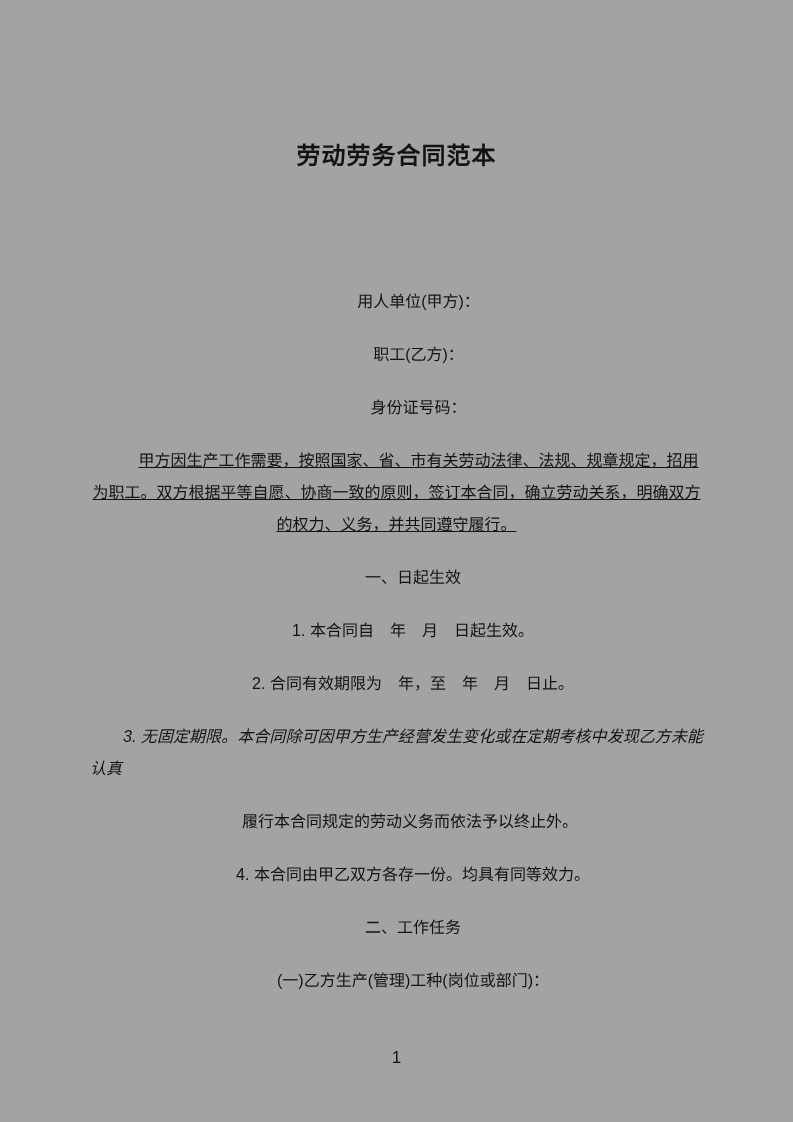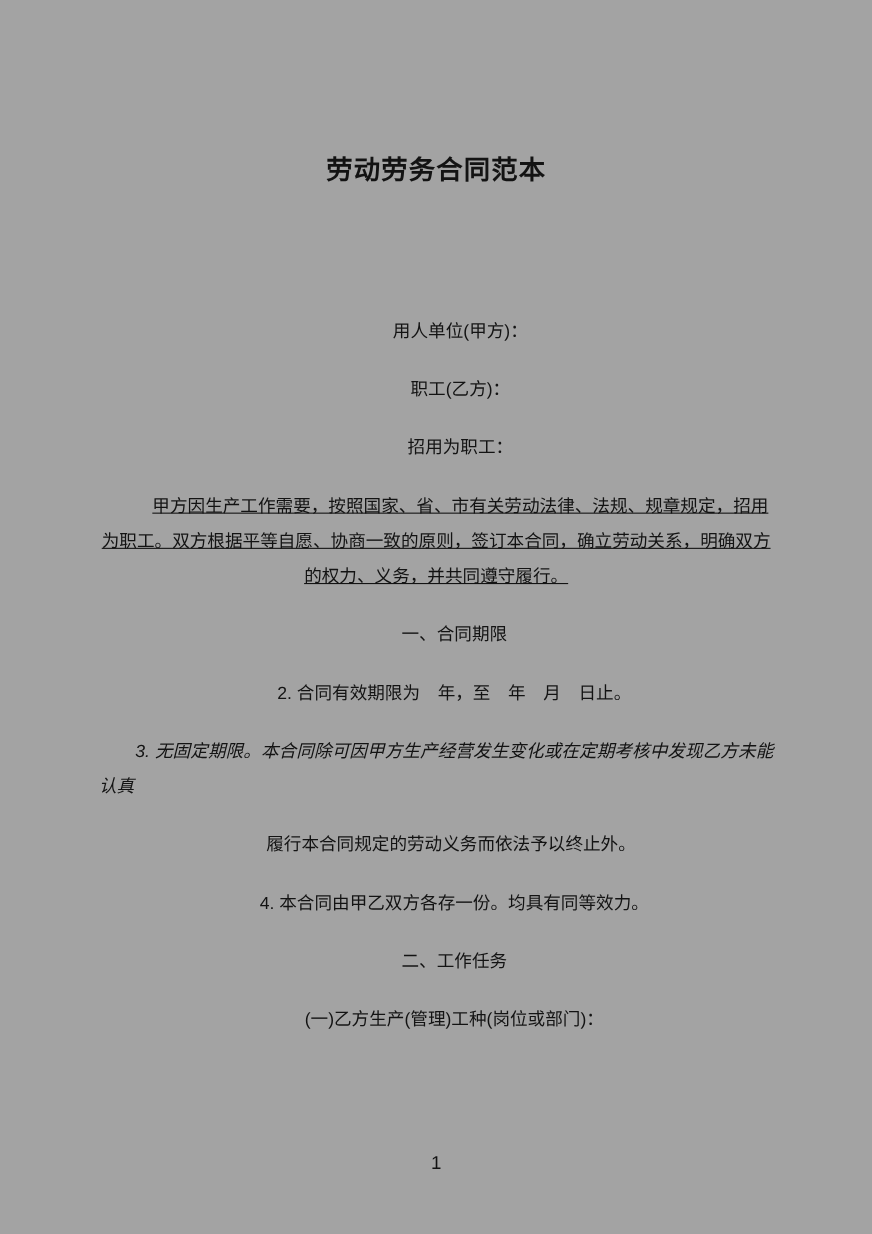--- a/index.html
+++ b/index.html
@@ -75,26 +75,27 @@
 
 <div class="page">
   <div class="content">
 
     <h1 class="doc-title">劳动劳务合同范本</h1>
 
     <p class="p-label">用人单位(甲方)：</p>
 
     <p class="p-label">职工(乙方)：</p>
 
-    <p class="p-label">招用为职工：</p>
+    <p class="p-label">身份证号码：</p>
 
     <p class="p-preamble">甲方因生产工作需要，按照国家、省、市有关劳动法律、法规、规章规定，招用为职工。双方根据平等自愿、协商一致的原则，签订本合同，确立劳动关系，明确双方的权力、义务，并共同遵守履行。</p>
 
-    <p class="p-heading">一、合同期限</p>
+    <p class="p-heading">一、日起生效</p>
 
+    <p class="p-clause">1. 本合同自　年　月　日起生效。</p>
 
     <p class="p-clause">2. 合同有效期限为　年，至　年　月　日止。</p>
 
     <p class="p-clause justified">3. 无固定期限。本合同除可因甲方生产经营发生变化或在定期考核中发现乙方未能认真</p>
 
     <p class="p-clause continuation">履行本合同规定的劳动义务而依法予以终止外。</p>
 
     <p class="p-clause">4. 本合同由甲乙双方各存一份。均具有同等效力。</p>
 
     <p class="p-heading">二、工作任务</p>

